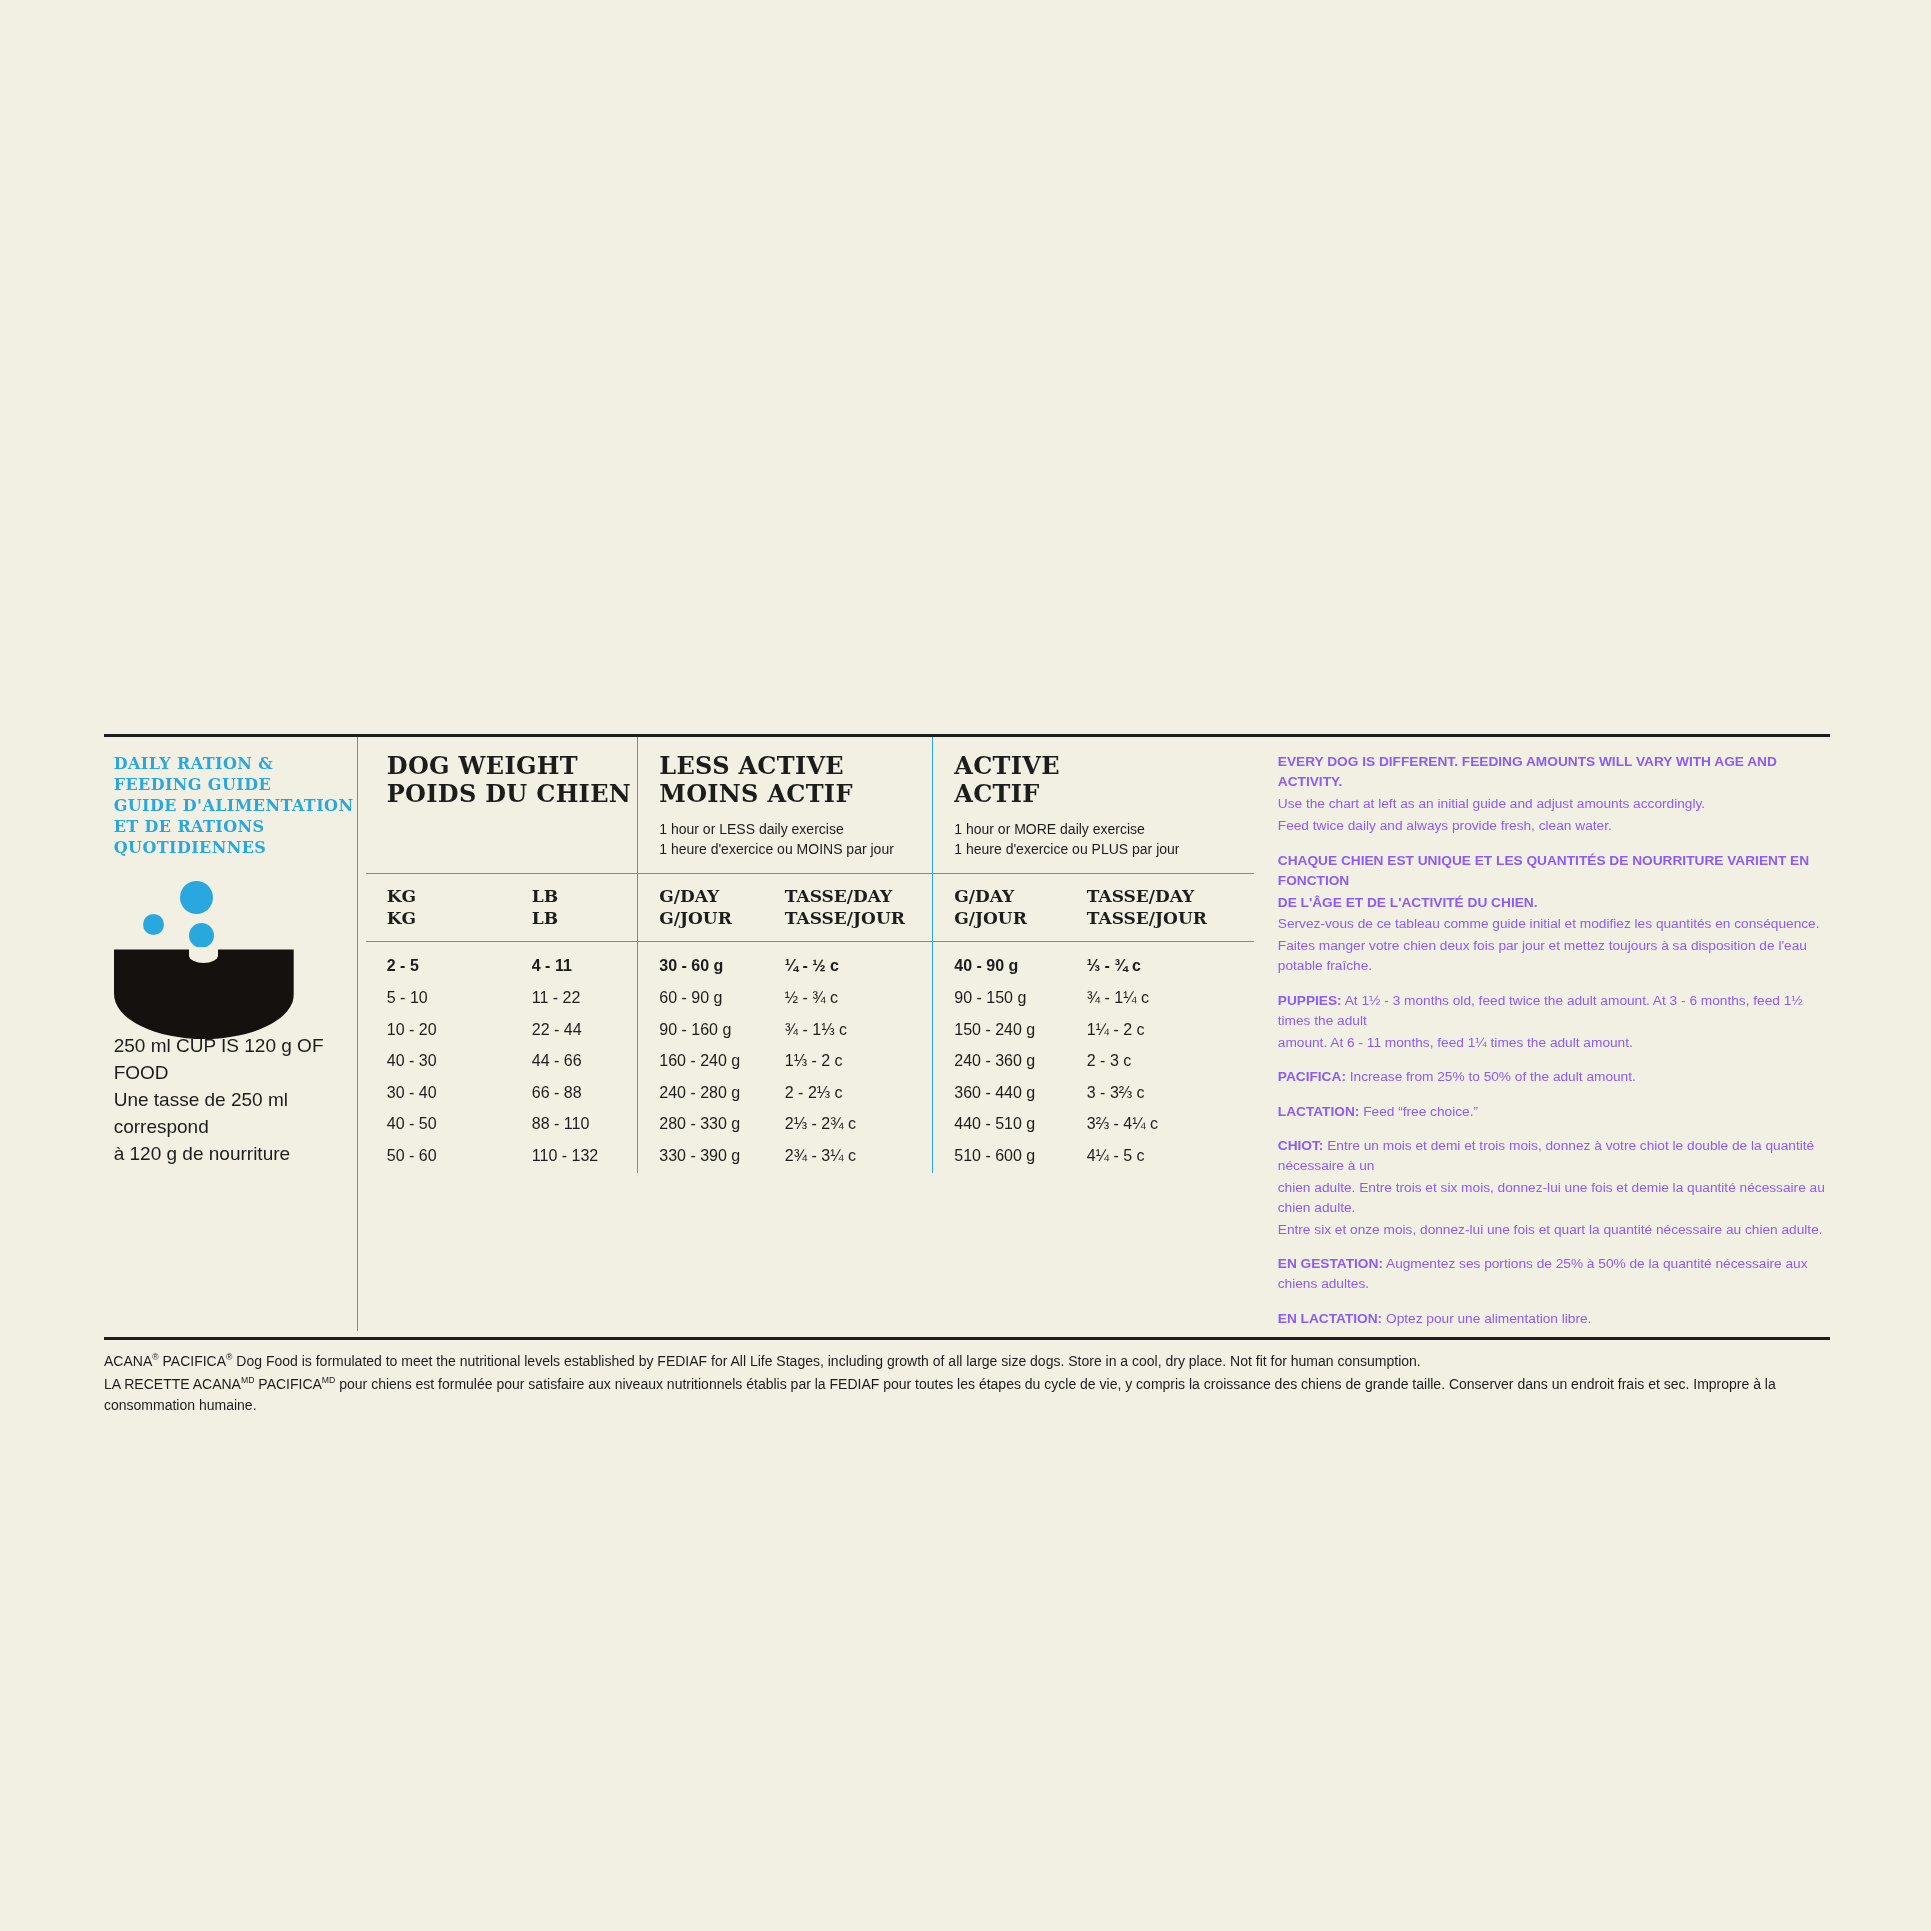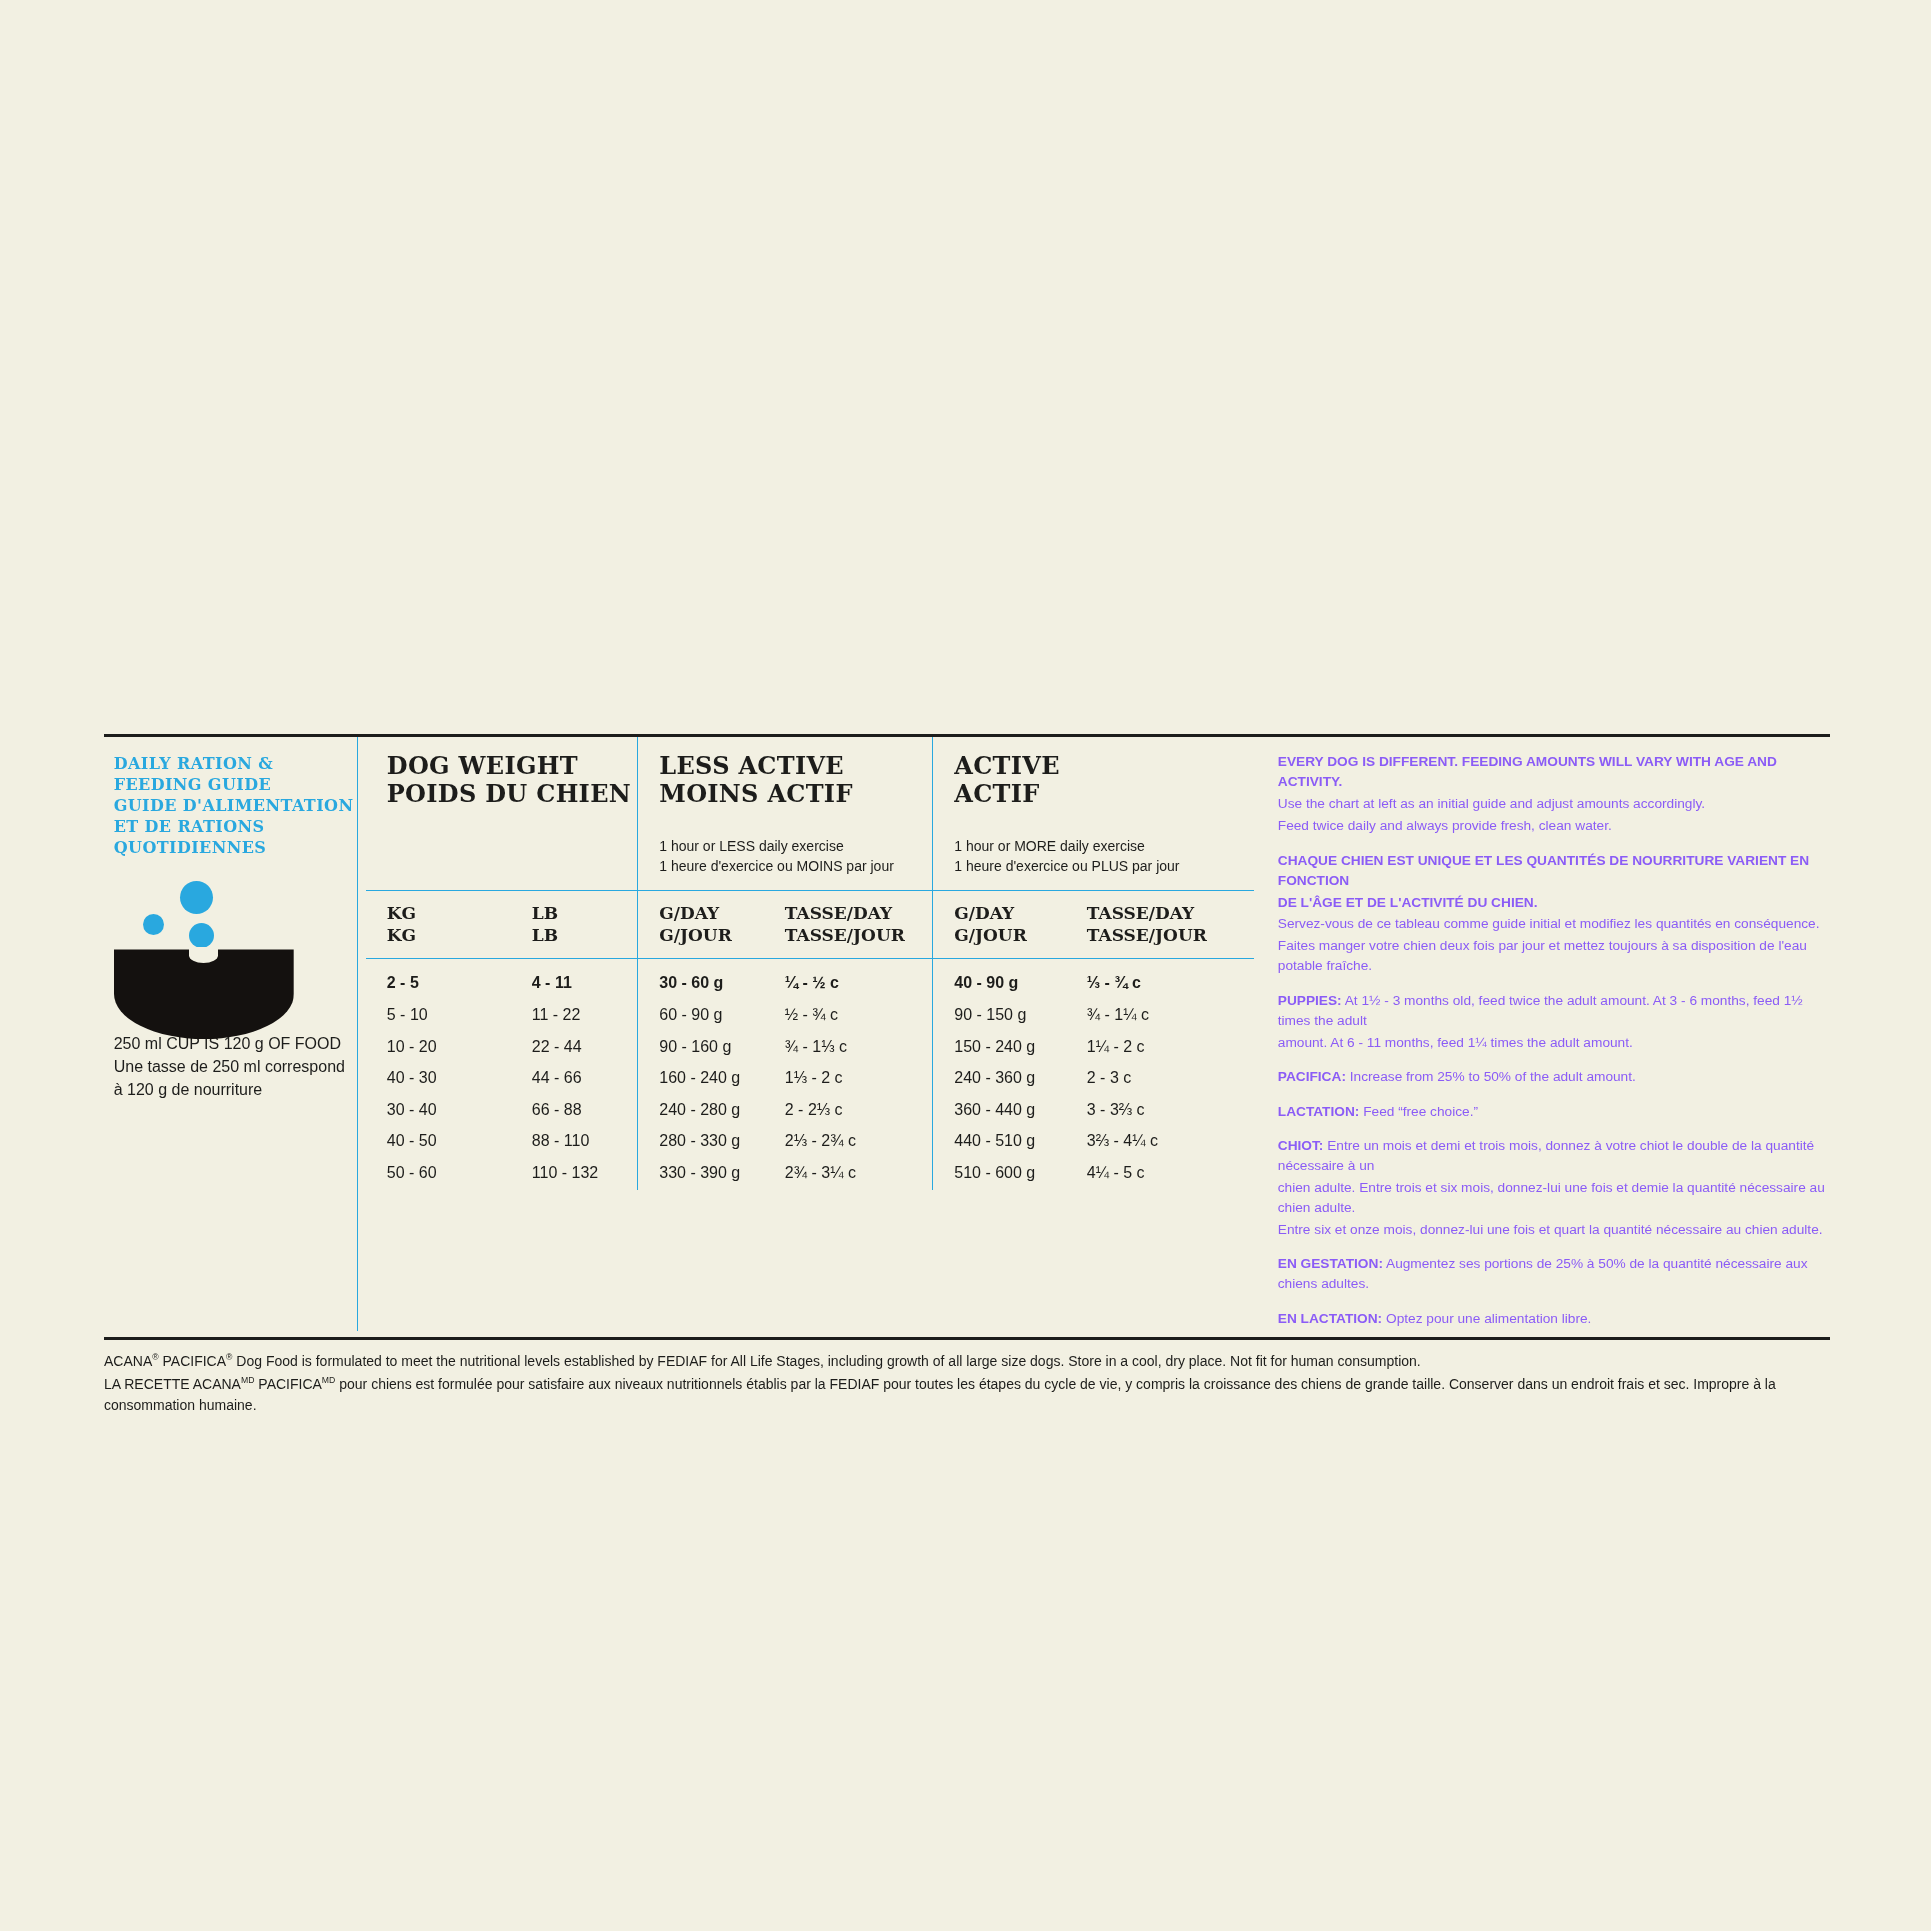--- a/index.html
+++ b/index.html
@@ -76,21 +76,21 @@
     position: absolute;
     left: 75px;
     top: 68px;
     width: 29px;
     height: 15.4px;
     background: #f2f0e2;
     border-radius: 0 0 29px 29px / 0 0 15.4px 15.4px;
   }
   .cup-note {
     margin-top: 33px;
-    font-size: 16px;
+    font-size: 19px;
     line-height: 1.42;
     color: #1d1d1b;
   }
   
   .table-zone {
     flex: 0 0 auto;
     width: 888px;
     border-left: 1.9px solid #29a8df;
     padding-left: 8px;
     box-sizing: border-box;
@@ -119,21 +119,21 @@
     font-weight: bold;
     font-size: 24px;
     line-height: 1.17;
     letter-spacing: 0.3px;
     color: #1d1d1b;
     text-transform: uppercase;
   }
   .grp-sub {
     font-size: 14px;
     line-height: 1.45;
-    margin-top: 27px;
+    margin-top: 10px;
     color: #1d1d1b;
   }
   .unit-head {
     padding: 11.6px 0 11.6px 21px !important;
   }
   .unit-text {
     font-family: "DejaVu Serif", serif;
     font-weight: bold;
     font-size: 17px;
     line-height: 1.30;

